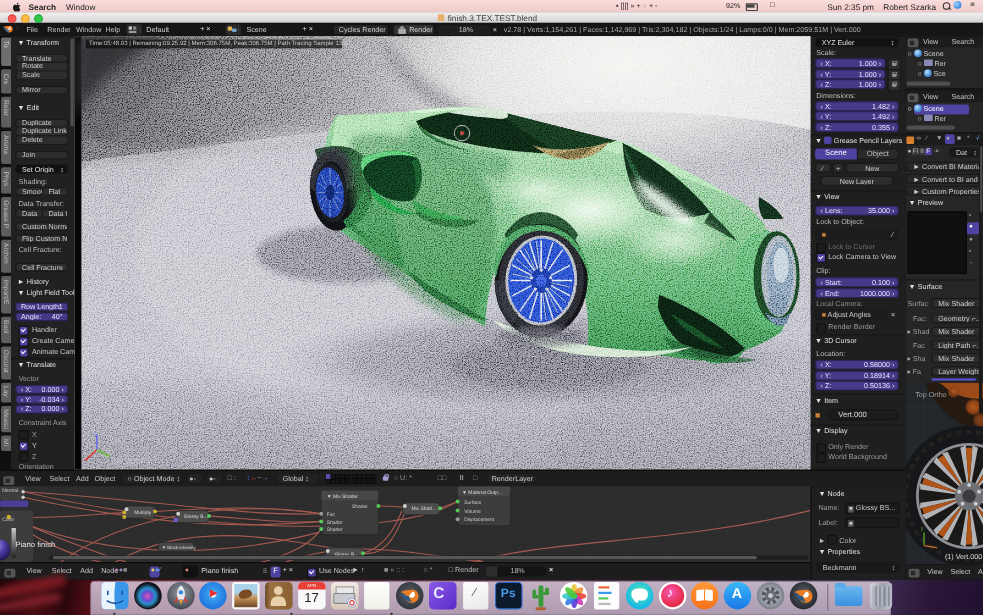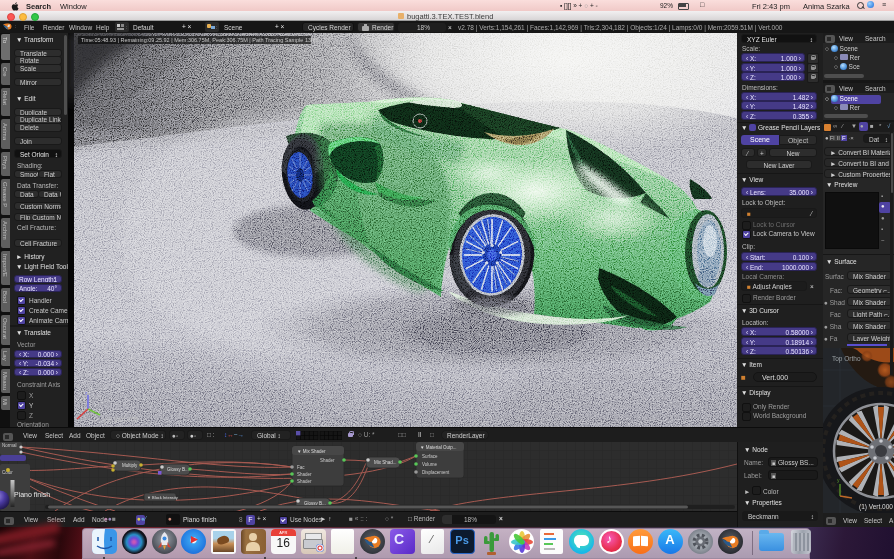--- a/index.html
+++ b/index.html
@@ -37,36 +37,36 @@
     <path fill="#1a1a1a" d="M19.5 14.7c0-3.3 2.7-4.9 2.8-5-1.5-2.2-3.9-2.5-4.7-2.6-2-.2-3.9 1.2-4.9 1.2-1 0-2.6-1.2-4.3-1.1-2.2 0-4.2 1.3-5.3 3.2-2.3 3.9-.6 9.7 1.6 12.9 1.1 1.6 2.4 3.3 4.1 3.2 1.6-.1 2.3-1 4.2-1 2 0 2.5 1 4.3 1 1.8 0 2.9-1.6 4-3.2 1.2-1.8 1.7-3.6 1.8-3.7-.1 0-3.4-1.3-3.6-4.9zM16.2 4.9c.9-1 1.5-2.5 1.3-3.9-1.3.1-2.8.8-3.7 1.9-.8.9-1.5 2.4-1.3 3.8 1.4.1 2.8-.8 3.7-1.8z"></path>
   </svg>
   <span class="abs" style="left:26px;top:1.5px;font-weight:bold;font-size:7.5px">Search</span>
   <span class="abs" style="left:60px;top:1.5px;font-size:7.5px">Window</span>
   <span class="abs" style="left:560px;top:1.5px;font-size:6.5px;color:#222">▪ [][] » + <span style="color:#999">○</span> + ◦</span>
   <span class="abs" style="left:660px;top:2px;font-size:6.5px">92%</span>
     <span class="abs" style="left:678px;top:3px;width:9px;height:5px;border:0.8px solid #444;border-radius:1px"></span>
     <span class="abs" style="left:679px;top:4px;width:7px;height:3px;background:#444"></span>
     <span class="abs" style="left:688px;top:4.5px;width:1.2px;height:2px;background:#444"></span>
   <span class="abs" style="left:700px;top:1px;font-size:7px">□</span>
-  <span class="abs" style="left:752px;top:1.5px;font-size:7.5px">Fri 2:43 pm</span>
-  <span class="abs" style="left:803px;top:1.5px;font-size:7.5px">Anima Szarka</span>
+  <span class="abs" style="left:752px;top:1.5px;font-size:7.5px">Sun 2:35 pm</span>
+  <span class="abs" style="left:803px;top:1.5px;font-size:7.5px">Robert Szarka</span>
   <span class="abs" style="left:857px;top:2px;width:5px;height:5px;border:1px solid #333;border-radius:50%"></span>
     <span class="abs" style="left:861.5px;top:7px;width:2.5px;height:1px;background:#333;transform:rotate(45deg)"></span>
   <span class="abs" style="left:867px;top:1px;width:7px;height:7px;border-radius:50%;
     background:radial-gradient(circle at 35% 35%,#9fd4ff,#1668d8)"></span>
   <span class="abs" style="left:882px;top:1px;font-size:7px">≡</span>
 </div>
 
 <div class="abs" id="titlebar" style="left:0;top:11px;width:894px;height:10px;
   background:linear-gradient(#f2f0f1,#d8d5d6);border-bottom:1px solid #9a9a9a;box-sizing:border-box">
   <span class="abs" style="left:7px;top:2px;width:6px;height:6px;border-radius:50%;background:#fc5753;border:0.5px solid #d84442"></span>
   <span class="abs" style="left:19px;top:2px;width:6px;height:6px;border-radius:50%;background:#fdbc40;border:0.5px solid #dfa133"></span>
   <span class="abs" style="left:31px;top:2px;width:6px;height:6px;border-radius:50%;background:#33c748;border:0.5px solid #23a83a"></span>
   <span class="abs" style="left:398px;top:1.5px;width:6px;height:6px;background:#e8b06a;border-radius:1px"></span>
-  <span class="abs" style="left:407px;top:1px;font-size:7.5px;color:#3c3c3c">bugatti.3.TEX.TEST.blend</span>
+  <span class="abs" style="left:407px;top:1px;font-size:7.5px;color:#3c3c3c">finish.3.TEX.TEST.blend</span>
 </div>
 
 <div class="abs" id="infohdr" style="left:0;top:21px;width:894px;height:12px;background:#161616">
   <svg class="abs" style="left:3px;top:2px" width="10" height="8" viewBox="0 0 20 16">
     <circle cx="11" cy="7" r="6" fill="#e87d24"></circle>
       <circle cx="11" cy="5.5" r="2.8" fill="#e8e8e8"></circle>
     <path d="M0 3 Q7 0 12 2 L8 7 Z" fill="#e87d24"></path>
       <path d="M0 3 Q5 7 8 7 L11 13 Q3 11 0 3" fill="#3a6a9a"></path>
   </svg>
   <span class="abs" style="left:15px;top:2px;color:#888;font-size:5px">:</span>
@@ -816,21 +816,21 @@
       </div>
     <div class="di">
         <div class="abs" style="width:25px;height:25px;border-radius:4px;background:linear-gradient(90deg,#6a4828,#9a7040 20%,#8a6034)">
           <span style="position:absolute;left:8px;top:4px;width:8px;height:8px;background:#e8d0a8;border-radius:50%"></span>
           <span style="position:absolute;left:5px;top:13px;width:14px;height:9px;background:#e8d0a8;border-radius:6px 6px 0 0"></span>
         </div>
       </div>
     <div class="di">
         <div class="abs" style="width:25px;height:25px;border-radius:4px;background:#f8f8f8">
           <div class="abs" style="left:0;top:0;width:25px;height:7px;background:#e84038;border-radius:4px 4px 0 0;color:#fff;font-size:4px;text-align:center;line-height:7px">APR</div>
-          <div class="abs" style="left:0;top:7px;width:25px;text-align:center;font-size:12px;color:#222">16</div>
+          <div class="abs" style="left:0;top:7px;width:25px;text-align:center;font-size:12px;color:#222">17</div>
         </div>
       </div>
     <div class="di">
         <div class="abs" style="width:25px;height:25px;border-radius:4px;background:linear-gradient(#f0e8e0,#d8c8b8)">
           <span style="position:absolute;left:4px;top:4px;width:15px;height:6px;background:#e8e8ea;border:0.8px solid #999"></span>
           <span style="position:absolute;left:2.5px;top:10px;width:18px;height:8px;background:#c8cad0;border:0.8px solid #888;border-radius:1px"></span>
           <span style="position:absolute;right:2px;bottom:2px;width:8px;height:8px;background:radial-gradient(circle,#fff 15%,#d83030 35%,#fff 55%,#3060d8 75%);border-radius:50%"></span>
         </div>
       </div>
     <div class="di">

